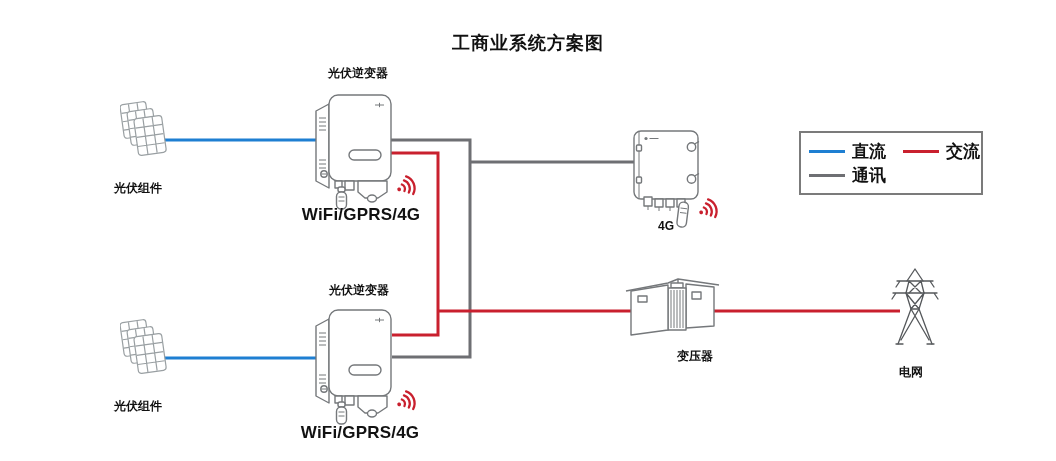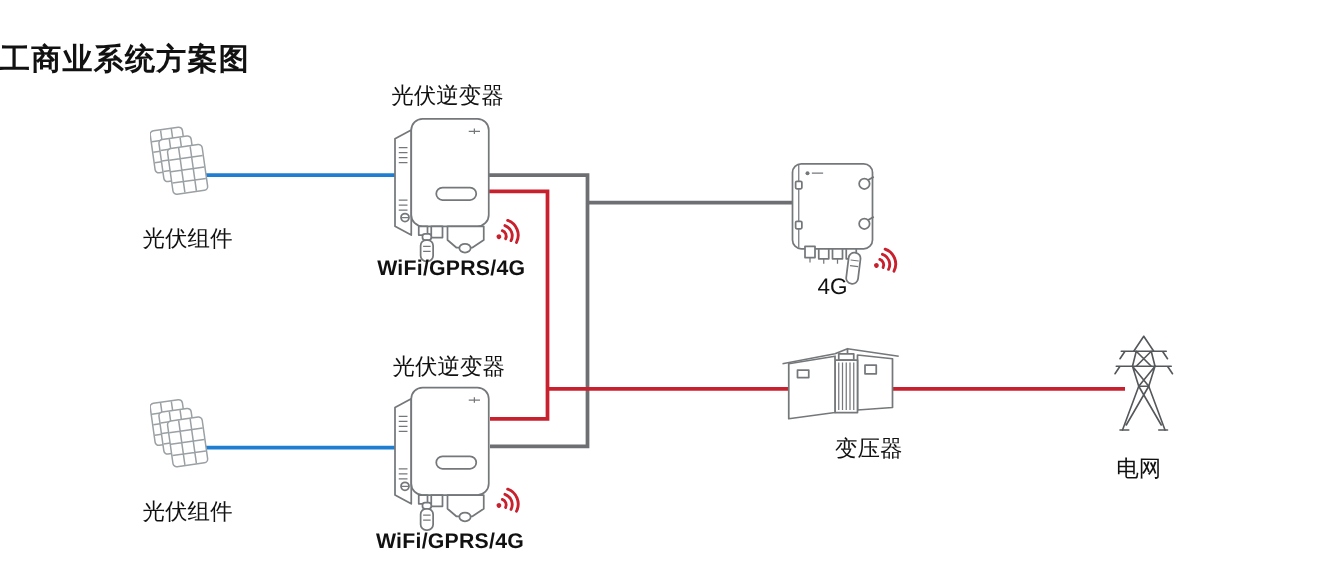--- a/index.html
+++ b/index.html
@@ -6,28 +6,28 @@
     --c-dc:#1E7FD2; --c-ac:#C9202E; --c-comm:#6E6F73;
     --c-device:#75787B; --c-outline:#9AA0A3; --c-tower:#55585B; --c-text:#111111;
   }
   *{box-sizing:border-box}
   body{margin:0;background:#ffffff}
   .canvas{
     position:relative;width:1056px;height:461px;background:#fff;
     font-family:"Liberation Sans","DejaVu Sans",sans-serif;color:var(--c-text);overflow:hidden;
   }
   .title{
-    position:absolute;left:0;top:31px;width:100%;text-align:left;
-    font-size:24px;font-weight:700;letter-spacing:1px;
+    position:absolute;left:0;top:31px;width:100%;text-align:center;
+    font-size:18px;font-weight:700;letter-spacing:1px;
   }
   .wires{position:absolute;left:0;top:0;width:1056px;height:461px;overflow:visible}
   .wires path{fill:none;stroke-width:3}
   .node{position:absolute;line-height:0}
   .node svg{overflow:visible;display:block}
-  .lbl{position:absolute;font-size:18px;font-weight:400;white-space:nowrap;line-height:1.1}
+  .lbl{position:absolute;font-size:12px;font-weight:700;white-space:nowrap;line-height:1.1}
   .lbl.center{transform:translateX(-50%)}
   .lbl.sub{font-size:17px;font-weight:700;letter-spacing:.2px}
   .legend{
     position:absolute;left:799px;top:131px;width:184px;height:64px;
     border:2px solid #7b7b7b;display:grid;grid-template-columns:94px 1fr;
     align-content:center;row-gap:7px;padding-left:8px;background:#fff;
   }
   .leg-item{display:flex;align-items:center;gap:7px;font-size:17px;font-weight:600;line-height:1}
   .leg-swatch{width:36px;height:3px;flex:0 0 36px;background:#999}
 </style>
@@ -201,14 +201,28 @@
   </div>
   <div class="lbl center" style="left:695px;top:350px">变压器</div>
 
   <div class="node" style="left:885px;top:266px">
     <svg width="60" height="84">
         <use href="#sym-tower"></use>
       </svg>
   </div>
   <div class="lbl center" style="left:911px;top:366px">电网</div>
 
+  <div class="legend">
+    <div class="leg-item">
+      <span class="leg-swatch" style="background: rgb(30, 127, 210);"></span>
+      <span>直流</span>
+    </div>
+    <div class="leg-item">
+      <span class="leg-swatch" style="background: rgb(201, 32, 46);"></span>
+      <span>交流</span>
+    </div>
+    <div class="leg-item">
+      <span class="leg-swatch" style="background: rgb(110, 111, 115);"></span>
+      <span>通讯</span>
+    </div>
+  </div>
 
 </div>
 
 </body></html>

